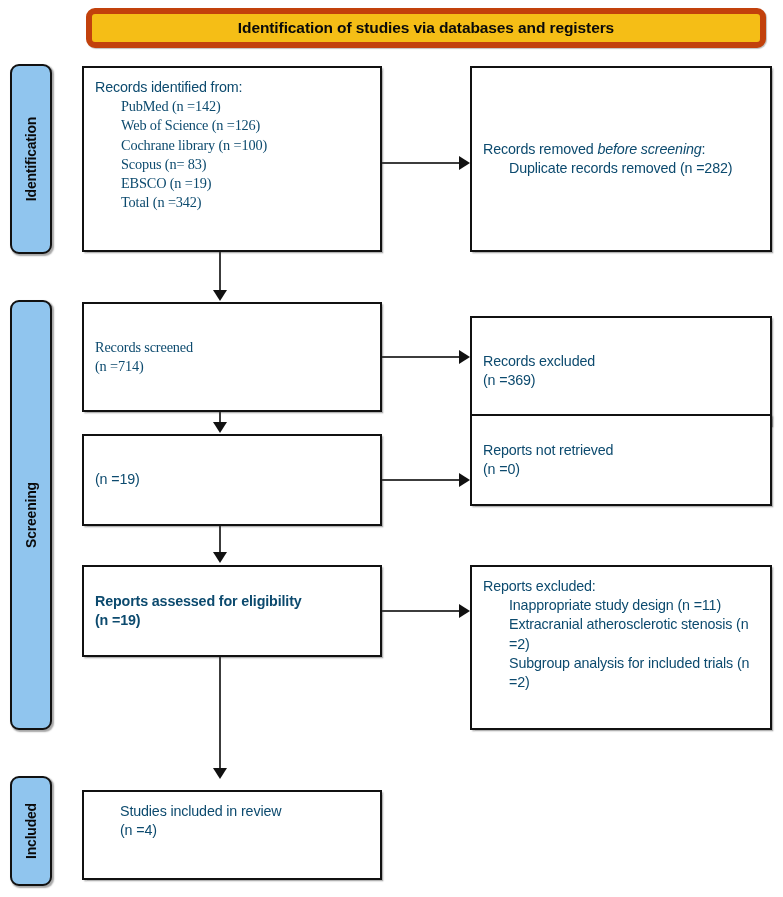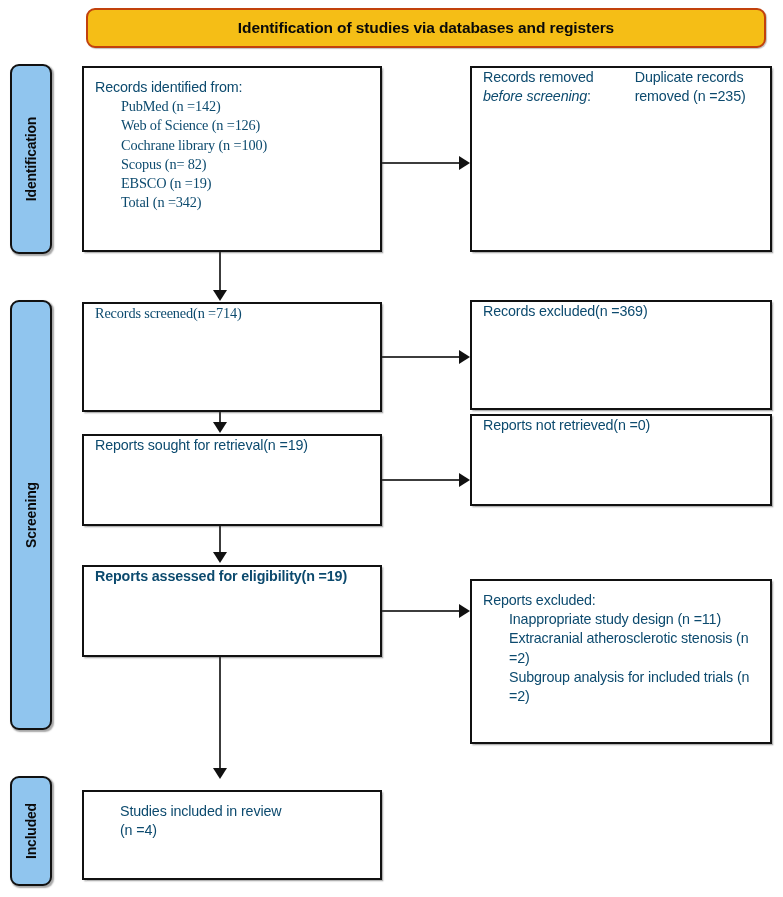--- a/index.html
+++ b/index.html
@@ -17,21 +17,21 @@
   }
 
   
   .banner {
     position: absolute;
     left: 86px;
     top: 8px;
     width: 680px;
     height: 40px;
     background: #F5BE16;
-    border: 2px solid #c2410c;
+    border: 6px solid #c2410c;
     border-radius: 9px;
     display: flex;
     align-items: center;
     justify-content: center;
     box-sizing: border-box;
     box-shadow: 1px 1px 1px rgba(0,0,0,0.25);
   }
   .banner-text {
     font-size: 15.5px;
     font-weight: bold;
@@ -88,21 +88,22 @@
   }
   .ind-wrap {
     display: block;
     padding-left: 26px;
   }
   .ital { font-style: italic; }
 
   
   .box.vcenter {
     display: flex;
-    flex-direction: row;
+    flex-direction: column;
+    justify-content: center;
     padding-top: 0;
     padding-bottom: 0;
   }
 
   
   .v-line {
     position: absolute;
     width: 2px;
     background: #3c3c3c;
   }
@@ -147,54 +148,53 @@
 
   <div class="stage" style="top:776px; height:110px;">
     <span class="stage-label">Included</span>
   </div>
 
   <div class="box" style="left:82px; top:66px; width:300px; height:186px;">
     <p>Records identified from:</p>
     <p class="ind">PubMed (n =142)</p>
     <p class="ind">Web of Science (n =126)</p>
     <p class="ind">Cochrane library (n =100)</p>
-    <p class="ind">Scopus (n= 82)</p>
+    <p class="ind">Scopus (n= 83)</p>
     <p class="ind">EBSCO (n =19)</p>
     <p class="ind">Total (n =342)</p>
   </div>
 
   <div class="h-line" style="left:382px; top:162px; width:79px;"></div>
   <div class="arrow-right" style="left:459px; top:156px;"></div>
 
   <div class="box vcenter" style="left:470px; top:66px; width:302px; height:186px;">
     <p><span>Records removed </span><span class="ital">before screening</span><span>:</span></p>
-    <p class="ind-wrap">Duplicate records removed (n =235)</p>
+    <p class="ind-wrap">Duplicate records removed (n =282)</p>
   </div>
 
   <div class="v-line" style="left:219px; top:252px; height:39px;"></div>
   <div class="arrow-down" style="left:213px; top:290px;"></div>
 
   <div class="box vcenter" style="left:82px; top:302px; width:300px; height:110px;font-family:Liberation Serif, serif;">
     <p>Records screened</p>
     <p>(n =714)</p>
   </div>
 
   <div class="h-line" style="left:382px; top:356px; width:79px;"></div>
   <div class="arrow-right" style="left:459px; top:350px;"></div>
 
-  <div class="box vcenter" style="left:470px; top:300px; width:302px; height:110px;">
+  <div class="box vcenter" style="left:470px; top:316px; width:302px; height:110px;">
     <p>Records excluded</p>
     <p>(n =369)</p>
   </div>
 
   <div class="v-line" style="left:219px; top:412px; height:12px;"></div>
   <div class="arrow-down" style="left:213px; top:422px;"></div>
 
   <div class="box vcenter" style="left:82px; top:434px; width:300px; height:92px;">
-    <p>Reports sought for retrieval</p>
     <p>(n =19)</p>
   </div>
 
   <div class="h-line" style="left:382px; top:479px; width:79px;"></div>
   <div class="arrow-right" style="left:459px; top:473px;"></div>
 
   <div class="box vcenter" style="left:470px; top:414px; width:302px; height:92px;">
     <p>Reports not retrieved</p>
     <p>(n =0)</p>
   </div>
@@ -203,21 +203,21 @@
   <div class="arrow-down" style="left:213px; top:552px;"></div>
 
   <div class="box vcenter" style="left:82px; top:565px; width:300px; height:92px;font-weight:bold;">
     <p>Reports assessed for eligibility</p>
     <p>(n =19)</p>
   </div>
 
   <div class="h-line" style="left:382px; top:610px; width:79px;"></div>
   <div class="arrow-right" style="left:459px; top:604px;"></div>
 
-  <div class="box" style="left:470px; top:565px; width:302px; height:165px;margin-top:14px;">
+  <div class="box" style="left:470px; top:565px; width:302px; height:165px;">
     <p>Reports excluded:</p>
     <p class="ind-wrap">Inappropriate study design (n =11)</p>
     <p class="ind-wrap">Extracranial atherosclerotic stenosis (n =2)</p>
     <p class="ind-wrap">Subgroup analysis for included trials (n =2)</p>
   </div>
 
   <div class="v-line" style="left:219px; top:657px; height:112px;"></div>
   <div class="arrow-down" style="left:213px; top:768px;"></div>
 
   <div class="box" style="left:82px; top:790px; width:300px; height:90px;padding-left:36px;">

